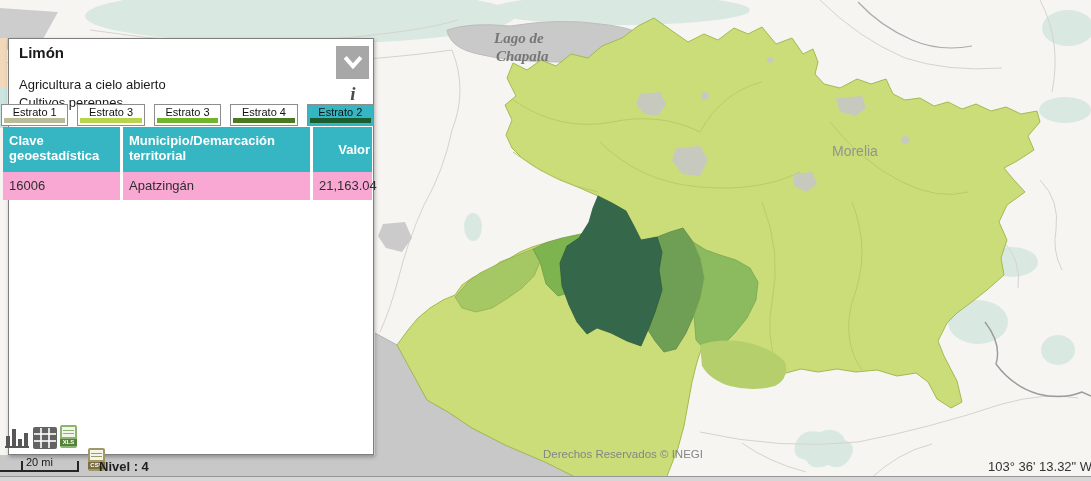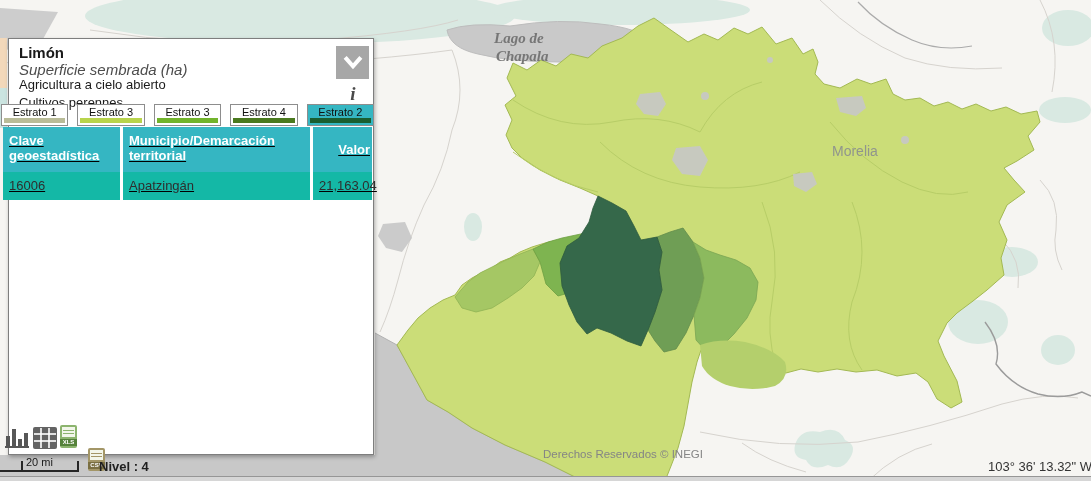--- a/index.html
+++ b/index.html
@@ -35,28 +35,28 @@
 
   
   .tabs{position:absolute;left:1px;top:104px;width:373px;height:22px;display:flex;gap:9px;}
   .tab{flex:1 1 0;position:relative;border:1px solid #8d8d8d;background:#fff;
        font-size:11px;color:#111;text-align:center;padding-top:1px;cursor:pointer;}
   .tab .bar{position:absolute;left:2px;right:2px;bottom:2px;height:5px;}
   .tab.selected{background:#35b6c2;}
 
   
   .dtable{position:absolute;left:3px;top:127px;width:369px;}
-  .trow{display:flex;gap:3px;text-decoration:underline;}
+  .trow{display:flex;gap:3px;}
   .th{background:#35b6c2;color:#fff;font-weight:bold;font-size:13px;line-height:15px;
       padding:6px 6px 0 6px;height:45px;}
   .td{font-size:13px;color:#2e2e2e;height:28px;line-height:28px;padding:0 6px;}
   .c1{width:117px;}
   .c2{width:187px;}
   .c3{width:59px;text-align:right;padding-right:2px;}
-  .r1 .td{background:#14b8a6;}
+  .r1 .td{background:#f9a8d4;}
   .r2 .td{background:#e3e3e3;}
 
   
   .toolbar{position:absolute;left:4px;top:424px;height:28px;}
   .ticon{position:absolute;cursor:pointer;}
   .i-chart{left:0;top:0;}
   .i-grid{left:29px;top:3px;}
   .i-xls{left:56px;top:1px;}
   .i-csv{left:84px;top:1px;}
   .fileicon{width:17px;height:23px;position:relative;}
@@ -163,21 +163,20 @@
   </svg>
 
   <div class="attribution">Derechos Reservados © INEGI</div>
   <div class="coords">103° 36' 13.32" W,</div>
 
   <div class="stripe peach"></div>
   <div class="stripe teal"></div>
 
   <div class="panel">
     <div class="title">Limón</div>
-    <div class="subtitle">Superficie sembrada (ha)</div>
     <div class="cat1">Agricultura a cielo abierto</div>
     <div class="cat2">Cultivos perennes</div>
     <div class="collapse-btn">
       <svg width="26" height="26" viewBox="0 0 32 32">
         <polyline points="8,11 16,20 24,11" fill="none" stroke="#ffffff" stroke-width="5" stroke-linecap="square"></polyline>
       </svg>
     </div>
     <div class="info-i">i</div>
   </div>
 

